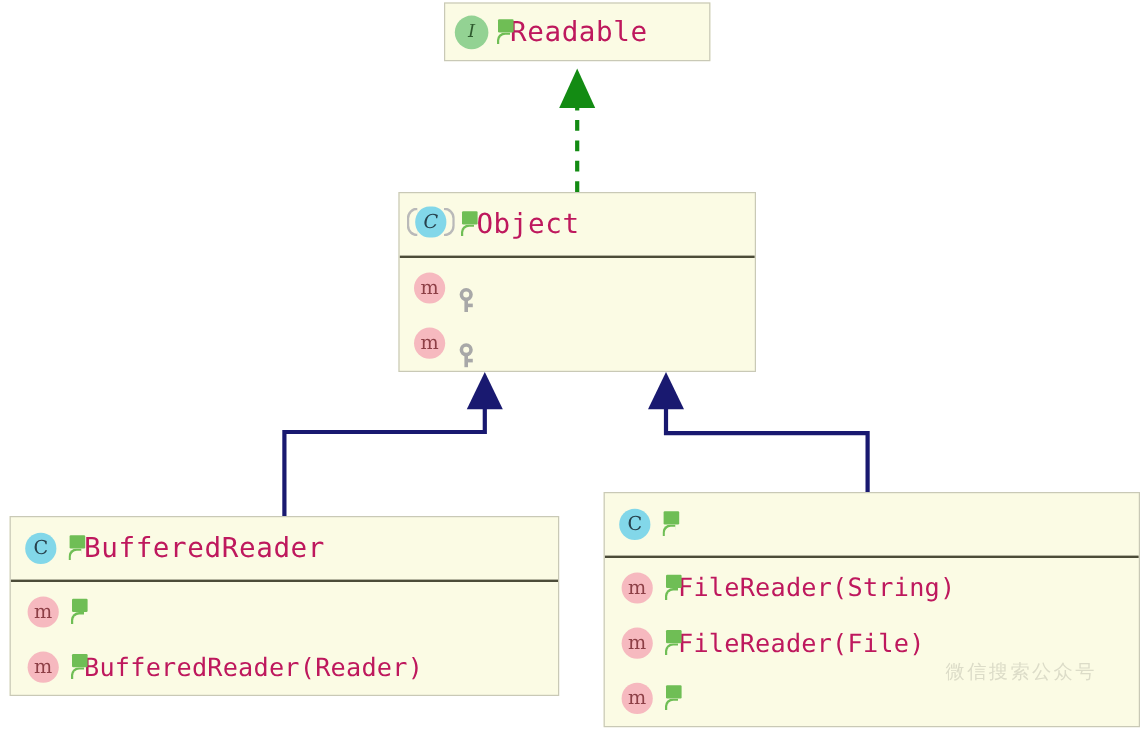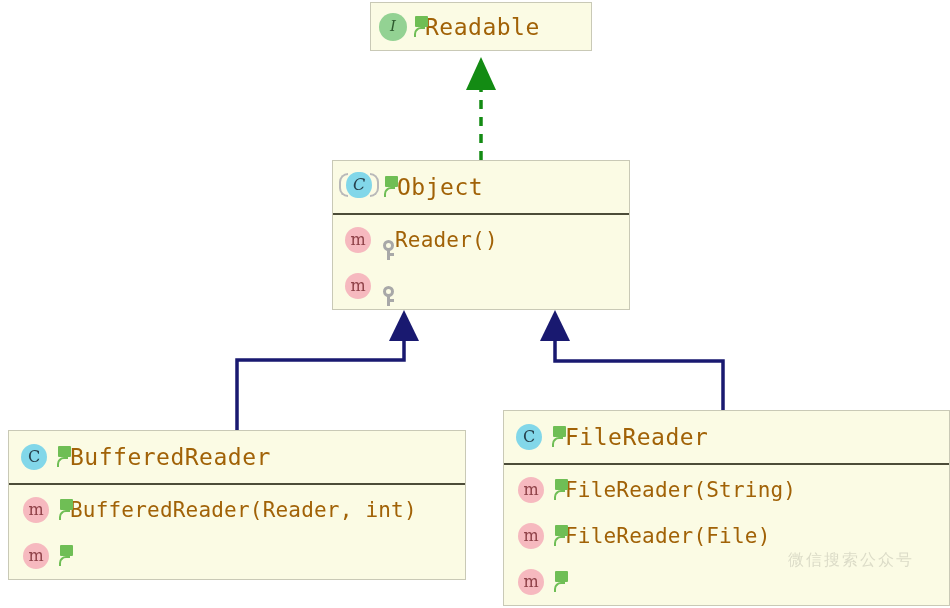--- a/index.html
+++ b/index.html
@@ -43,21 +43,21 @@
   }
   .uml-members {
     padding: 2px 0 4px 0;
   }
   .uml-row {
     display: flex;
     align-items: center;
     box-sizing: border-box;
   }
   .lbl {
-    color: #a16207;
+    color: #be185d;
     white-space: nowrap;
     font-family: "DejaVu Sans Mono", "Liberation Mono", monospace;
   }
   .head-lbl { font-size: 23px; letter-spacing: 0.5px; }
   .row-lbl  { font-size: 21px; letter-spacing: 0.2px; }
 
   
   .ico {
     position: relative;
     flex: 0 0 auto;
@@ -232,21 +232,20 @@
     </div>
     <div class="uml-sep"></div>
     <div class="uml-members">
       <div class="uml-row" style="height:46px; padding-left:12px;">
         <span class="ico" style="margin-right:10px;">
           <span class="badge badge-m">m</span>
         </span>
         <span class="ico" style="margin-right:14px;">
           <span class="key"><span class="ring"></span><span class="shaft"></span><span class="tooth"></span></span>
         </span>
-        <span class="lbl row-lbl">Reader()</span>
       </div>
       <div class="uml-row" style="height:46px; padding-left:12px;">
         <span class="ico" style="margin-right:10px;">
           <span class="badge badge-m">m</span>
         </span>
         <span class="ico" style="margin-right:14px;">
           <span class="key"><span class="ring"></span><span class="shaft"></span><span class="tooth"></span></span>
         </span>
       </div>
     </div>
@@ -264,42 +263,41 @@
     </div>
     <div class="uml-sep"></div>
     <div class="uml-members">
       <div class="uml-row" style="height:46px; padding-left:14px;">
         <span class="ico" style="margin-right:9px;">
           <span class="badge badge-m">m</span>
         </span>
         <span class="ico" style="margin-right:12px;">
           <span class="lock"><span class="shackle"></span><span class="body"></span></span>
         </span>
-        <span class="lbl row-lbl">BufferedReader(Reader, int)</span>
-      </div>
-      <div class="uml-row" style="height:46px; padding-left:14px;">
-        <span class="ico" style="margin-right:9px;">
-          <span class="badge badge-m">m</span>
-        </span>
-        <span class="ico" style="margin-right:12px;">
-          <span class="lock"><span class="shackle"></span><span class="body"></span></span>
-        </span>
+      </div>
+      <div class="uml-row" style="height:46px; padding-left:14px;">
+        <span class="ico" style="margin-right:9px;">
+          <span class="badge badge-m">m</span>
+        </span>
+        <span class="ico" style="margin-right:12px;">
+          <span class="lock"><span class="shackle"></span><span class="body"></span></span>
+        </span>
+        <span class="lbl row-lbl">BufferedReader(Reader)</span>
       </div>
     </div>
   </div>
 
   <div class="uml-box" style="left:503px; top:410px; width:447px; height:196px;">
     <div class="uml-head" style="height:52px; padding-left:12px;">
       <span class="ico" style="margin-right:9px;">
         <span class="badge badge-c">C</span>
       </span>
       <span class="ico" style="margin-right:14px;">
         <span class="lock"><span class="shackle"></span><span class="body"></span></span>
       </span>
-      <span class="lbl head-lbl">FileReader</span>
     </div>
     <div class="uml-sep"></div>
     <div class="uml-members">
       <div class="uml-row" style="height:46px; padding-left:14px;">
         <span class="ico" style="margin-right:9px;">
           <span class="badge badge-m">m</span>
         </span>
         <span class="ico" style="margin-right:12px;">
           <span class="lock"><span class="shackle"></span><span class="body"></span></span>
         </span>

